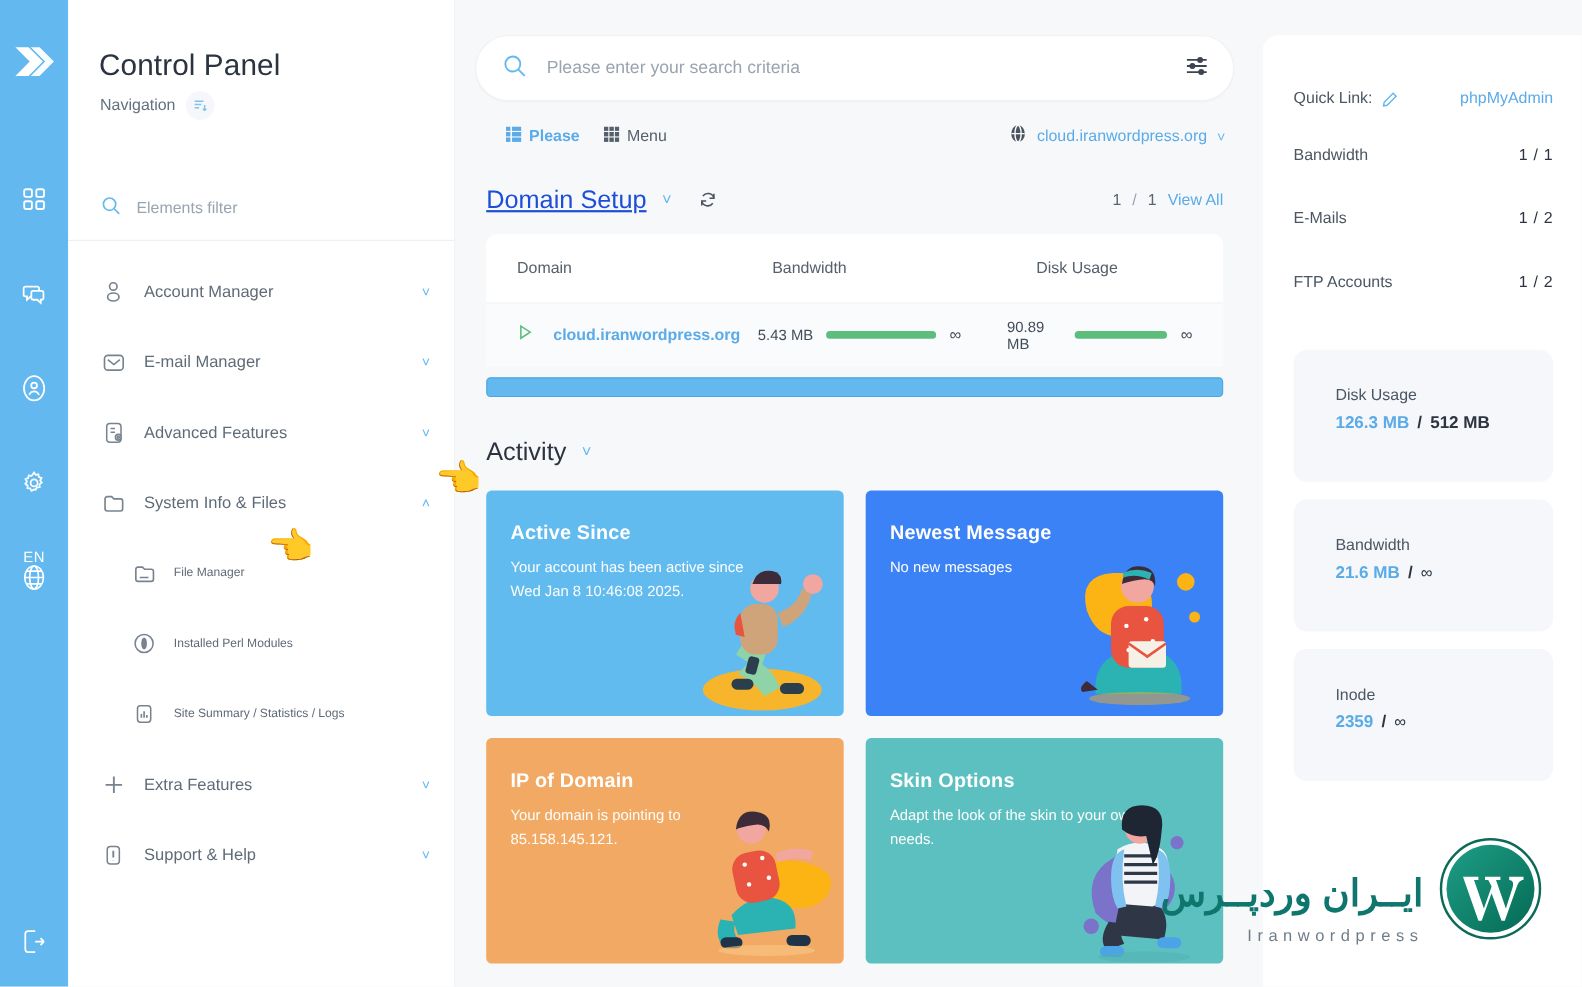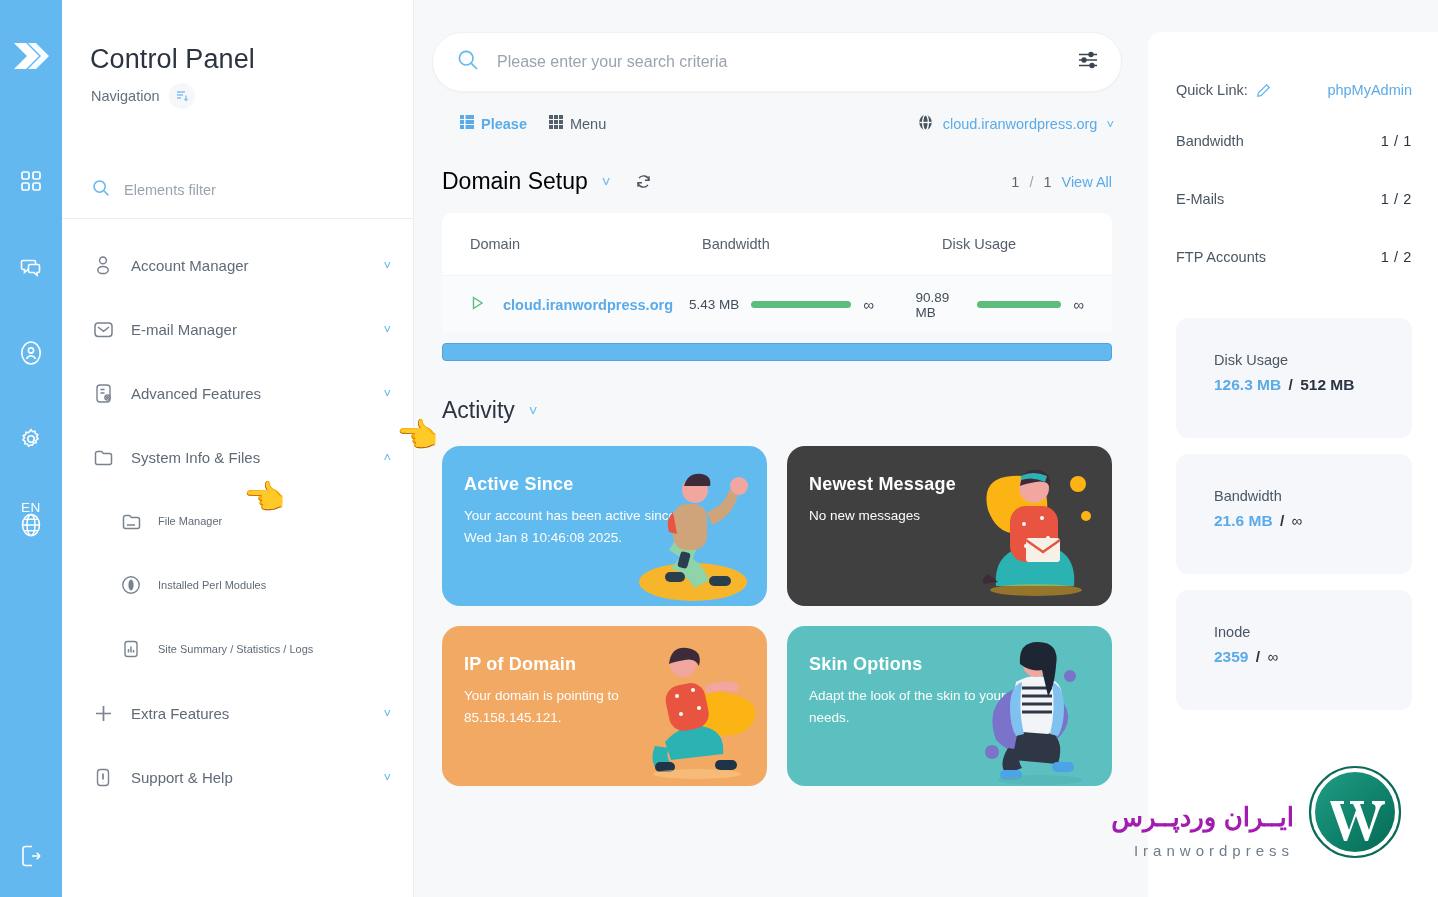--- a/index.html
+++ b/index.html
@@ -78,21 +78,21 @@
     font-family: "Liberation Sans", sans-serif; margin-left: 18px; background: transparent;
   }
   .search-input::placeholder { color: #9aa4b0; }
   .toolbar { display: flex; align-items: center; height: 48px; margin-top: 8px; padding: 0 8px 0 28px; }
   .tb-btn { display: flex; align-items: center; gap: 7px; cursor: pointer; }
   .tb-widgets { color: #5aabe8; font-size: 14.5px; font-weight: 600; }
   .tb-right { margin-left: auto; display: flex; align-items: center; gap: 9px; cursor: pointer; }
   .tb-domain { color: #5aabe8; font-size: 14.5px; }
 
   .sec-head { display: flex; align-items: center; padding: 20px 10px 0 10px; }
-  .sec-title { font-size: 23px; color: #000000; }
+  .sec-title { font-size: 23px; color: #1d4ed8; text-decoration: underline; }
   .sec-chev { color: #63b8f0; font-size: 15px; margin-left: 14px; cursor: pointer; }
   .sec-refresh { margin-left: 24px; cursor: pointer; display: flex; }
   .sec-right { margin-left: auto; display: flex; align-items: baseline; gap: 10px; font-size: 14.5px; }
   .pg { color: #5b6673; }
   .pg b { font-weight: 400; color: #9aa4b0; }
   .viewall { color: #5aabe8; cursor: pointer; }
 
   .table-card { margin: 18px 10px 0 10px; background: #fff; border-radius: 10px 10px 0 0; overflow: hidden; }
   .t-head { display: flex; align-items: center; height: 62px; padding: 0 28px; }
   .t-head div { font-size: 14.5px; color: #55606c; }
@@ -104,26 +104,26 @@
   .dom-link { color: #5aabe8; font-size: 14.5px; font-weight: 600; cursor: pointer; }
   .met-cell { display: flex; align-items: center; gap: 12px; }
   .met-val { font-size: 13.5px; color: #434d59; }
   .met-bar { height: 7px; border-radius: 4px; background: #5cbd7c; }
   .met-inf { font-size: 15px; color: #434d59; }
   .hscroll { margin: 10px 10px 0 10px; height: 18px; border-radius: 4px; background: #63b8f0; border: 1px solid #4ca5de; }
 
   .act-head { display: flex; align-items: center; padding: 36px 10px 0 10px; }
   .act-title { font-size: 23px; color: #2b3440; }
   .cards { display: grid; grid-template-columns: 1fr 1fr; gap: 20px; padding: 22px 10px 0 10px; }
-  .card { height: 160px; border-radius: 18px; position: relative; overflow: hidden; padding: 28px 24px 0 22px; cursor: pointer; }
+  .card { height: 205px; border-radius: 5px; position: relative; overflow: hidden; padding: 28px 24px 0 22px; cursor: pointer; }
   .card h3 { font-size: 18px; font-weight: 600; color: #fff; margin-bottom: 10px; letter-spacing: .2px; }
   .card p { font-size: 13.5px; color: #fdfdfd; line-height: 1.6; max-width: 232px; }
   .card-art { position: absolute; right: 6px; bottom: 0; width: 140px; height: 152px; }
   .c-blue { background: #62bbef; }
-  .c-purple { background: #404040; }
+  .c-purple { background: #3b82f6; }
   .c-orange { background: #f2a963; }
   .c-teal { background: #5cc0c0; }
 
   
   .right {
     width: 298px; flex: 0 0 298px; height: 897px; background: #f7f8fa;
     position: relative; padding: 32px 0 0 0;
   }
   .right-card {
     background: #fff; border-radius: 14px 0 0 0; min-height: 865px;
@@ -141,21 +141,21 @@
   .meter-val { font-size: 15.5px; color: #2b3440; }
   .meter-val .used { color: #5aabe8; font-weight: 600; }
   .meter-val .sep { color: #2b3440; font-weight: 700; margin: 0 3px; }
   .meter-val .tot { font-weight: 700; }
   .meter-val .inf { font-size: 15px; font-weight: 400; }
 
   .wm {
     position: absolute; right: 10px; bottom: 42px; display: flex; align-items: center; gap: 14px;
   }
   .wm-text { text-align: right; }
-  .wm-fa { color: #a21caf; font-size: 26px; font-weight: 700; line-height: 1; direction: rtl; margin-top: 40px; }
+  .wm-fa { color: #0f766e; font-size: 34px; font-weight: 700; line-height: 1; direction: rtl; margin-top: 40px; }
   .wm-en { color: #6f7c89; font-size: 15px; letter-spacing: 5px; margin-top: 12px; }
 
   
   .hand { position: absolute; font-size: 34px; line-height: 1; z-index: 40; pointer-events: none;
           font-family: "DejaVu Sans", sans-serif; }
 </style>
 </head>
 <body>
 
 <div class="app">

